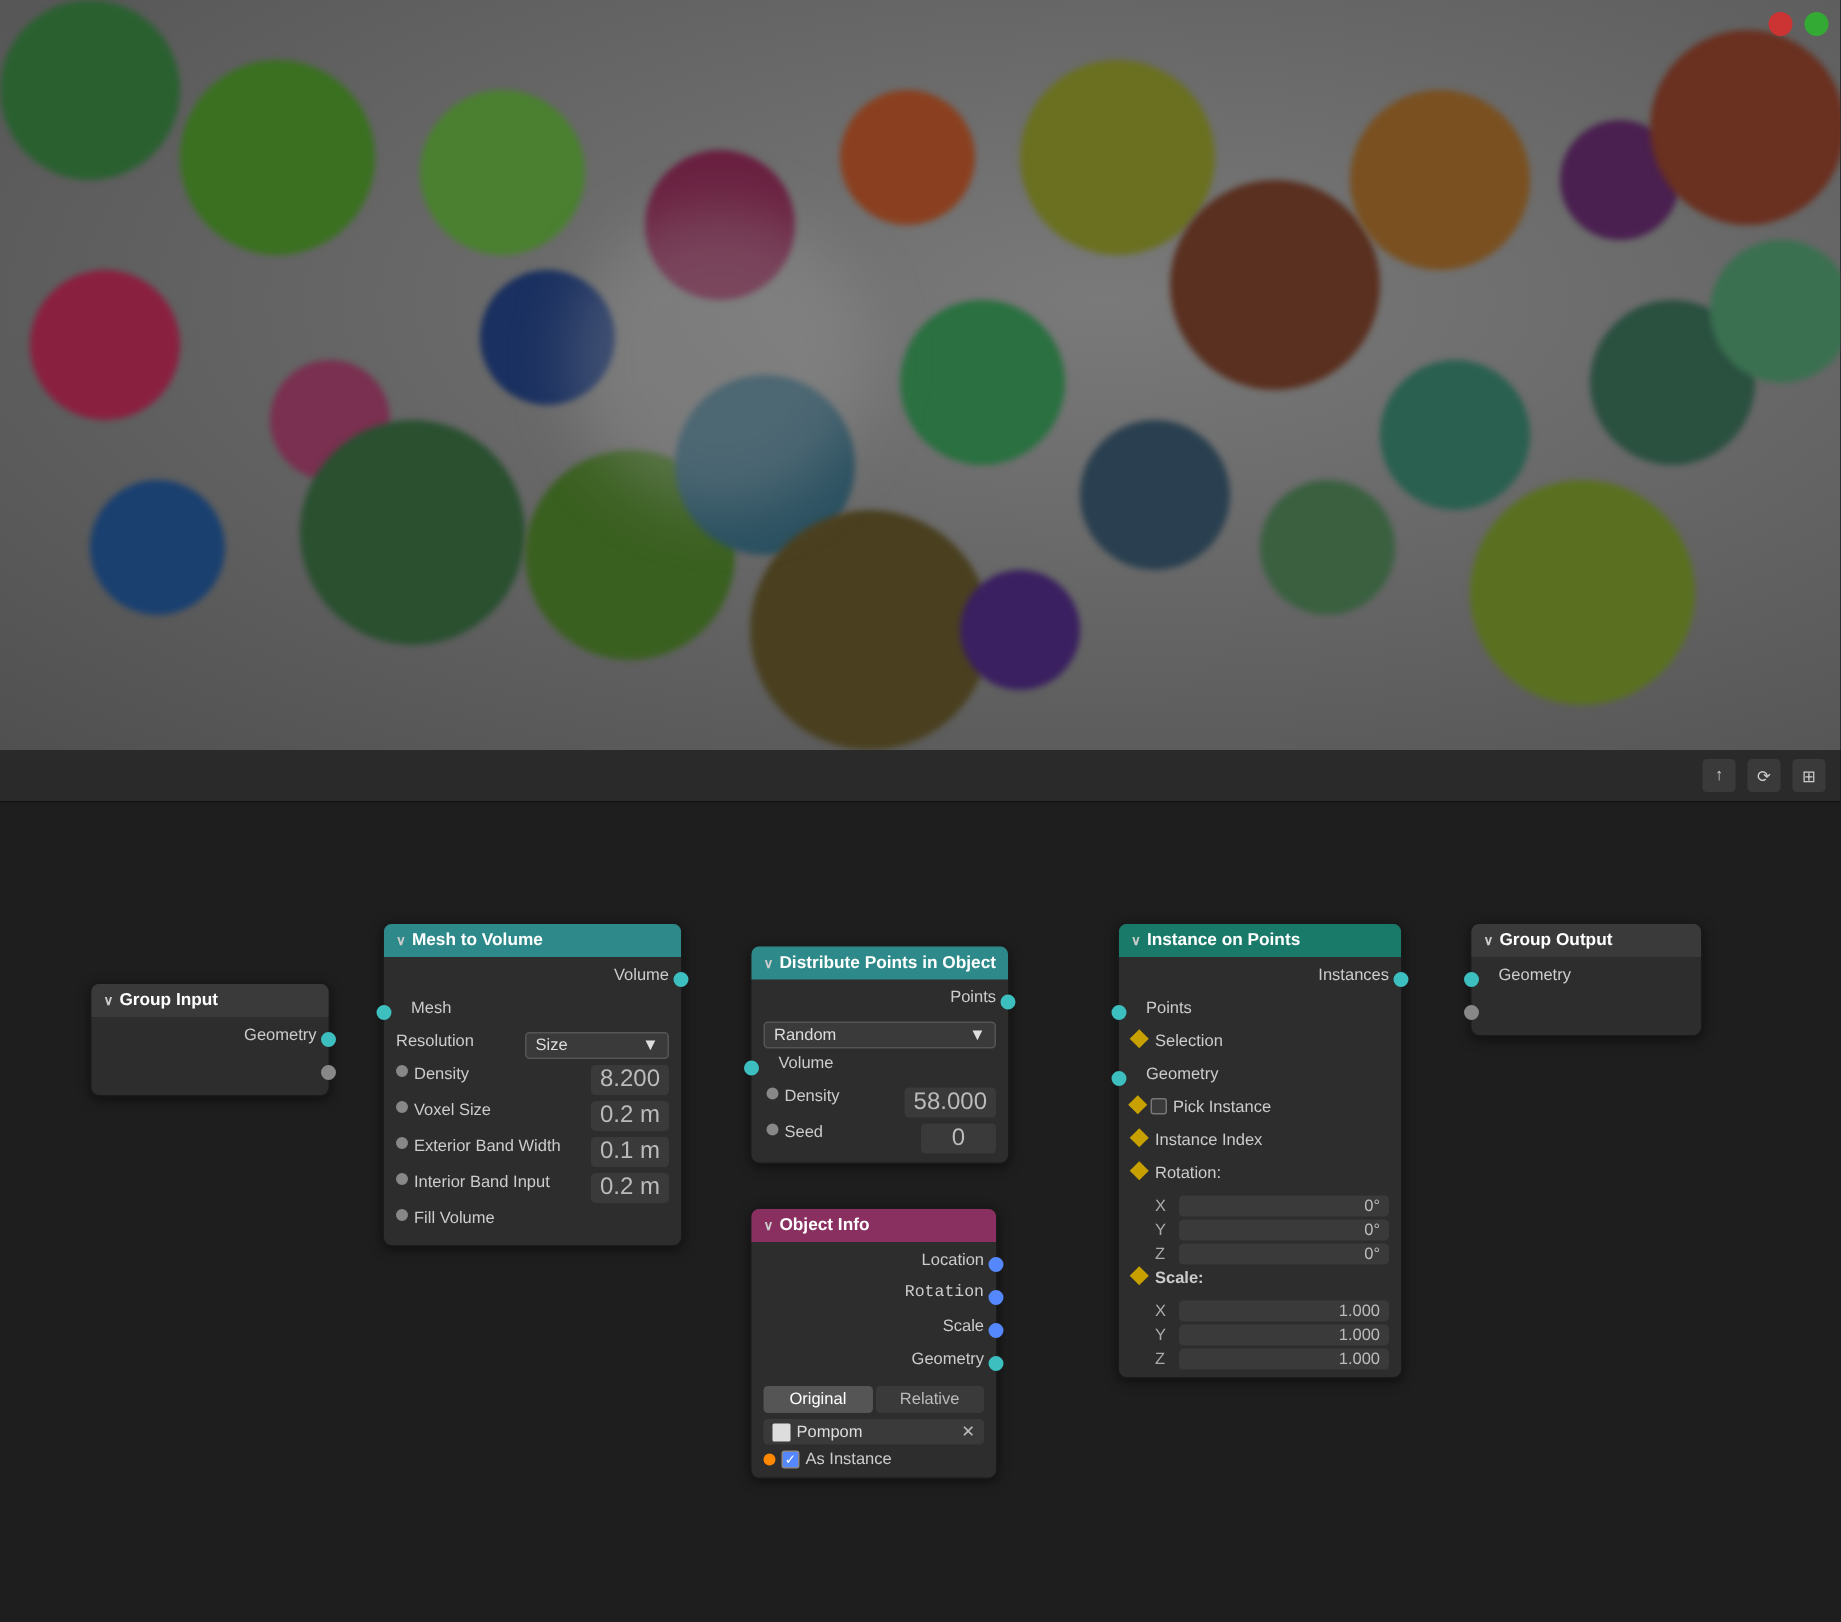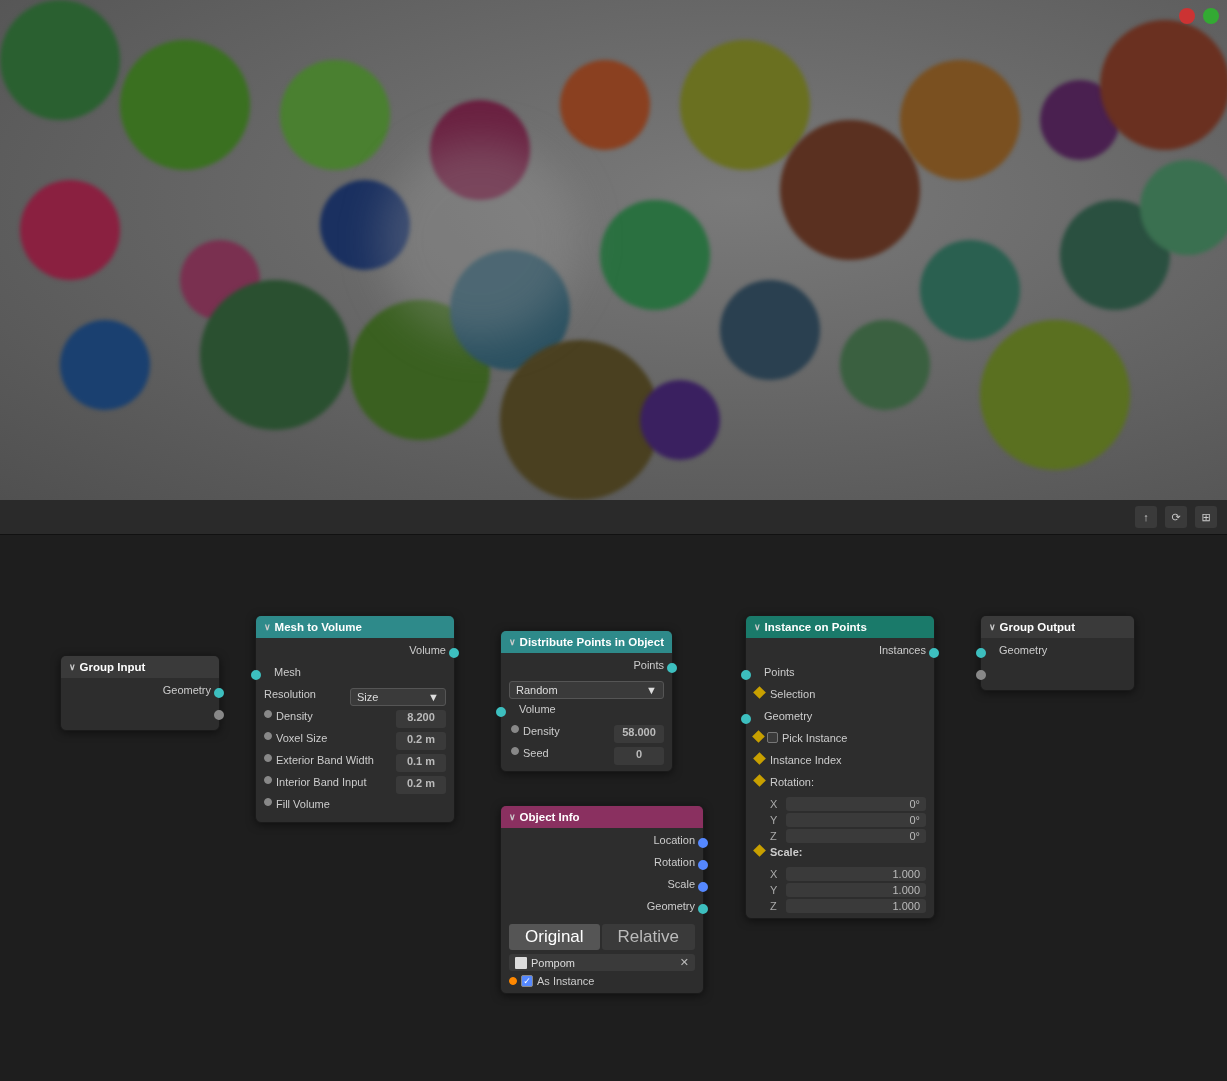--- a/index.html
+++ b/index.html
@@ -128,27 +128,26 @@
     }
 
     .socket-label {
       color: #ccc;
       font-size: 11px;
       flex: 1;
     }
 
     .socket-value {
       color: #bbb;
-      font-size: 11px;
+      font-size: 16px;
       background: #3a3a3a;
       border-radius: 3px;
       padding: 1px 6px;
       text-align: center;
       min-width: 50px;
-      font-weight: bold;
     }
 
     .socket-right {
       margin-left: auto;
     }
 
     
     .header-teal { background: #2e8a8a; }
     .header-pink { background: #8a3060; }
     .header-dark { background: #3a3a3a; }
@@ -173,21 +172,21 @@
     
     .btn-group {
       display: flex;
       margin: 4px 8px;
       gap: 2px;
     }
     .btn {
       flex: 1;
       padding: 3px 16px;
       border-radius: 3px;
-      font-size: 17px;
+      font-size: 11px;
       text-align: center;
       cursor: pointer;
       color: #ddd;
     }
     .btn-active {
       background: #555;
       color: #fff;
     }
     .btn-inactive {
       background: #3a3a3a;
@@ -507,21 +506,21 @@
         <span class="chevron">∨</span>
         <span>Object Info</span>
       </div>
       <div class="node-body">
 
         <div class="node-row" style="position:relative;">
           <span class="socket-label" style="text-align:right;width:100%;">Location</span>
           <div class="out-dot" style="top:50%;transform:translateY(-50%);background:#5588ff;border-color:#5588ff;"></div>
         </div>
 
-        <div class="node-row" style="position:relative;">
+        <div class="node-row" style="position:relative;font-family:Liberation Mono, monospace;">
           <span class="socket-label" style="text-align:right;width:100%;">Rotation</span>
           <div class="out-dot" style="top:50%;transform:translateY(-50%);background:#5588ff;border-color:#5588ff;"></div>
         </div>
 
         <div class="node-row" style="position:relative;">
           <span class="socket-label" style="text-align:right;width:100%;">Scale</span>
           <div class="out-dot" style="top:50%;transform:translateY(-50%);background:#5588ff;border-color:#5588ff;"></div>
         </div>
 
         <div class="node-row" style="position:relative;">

